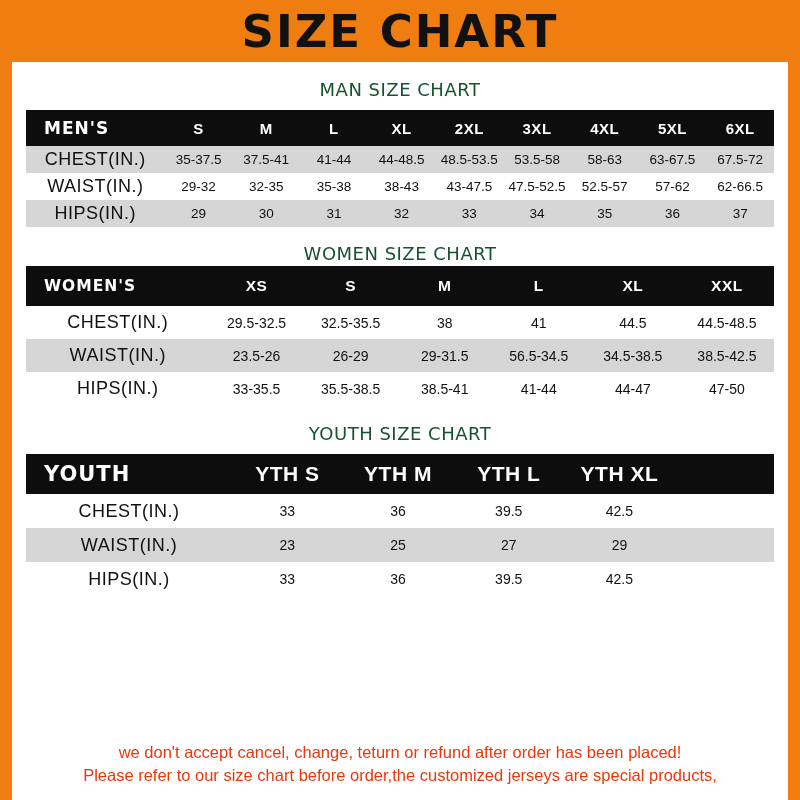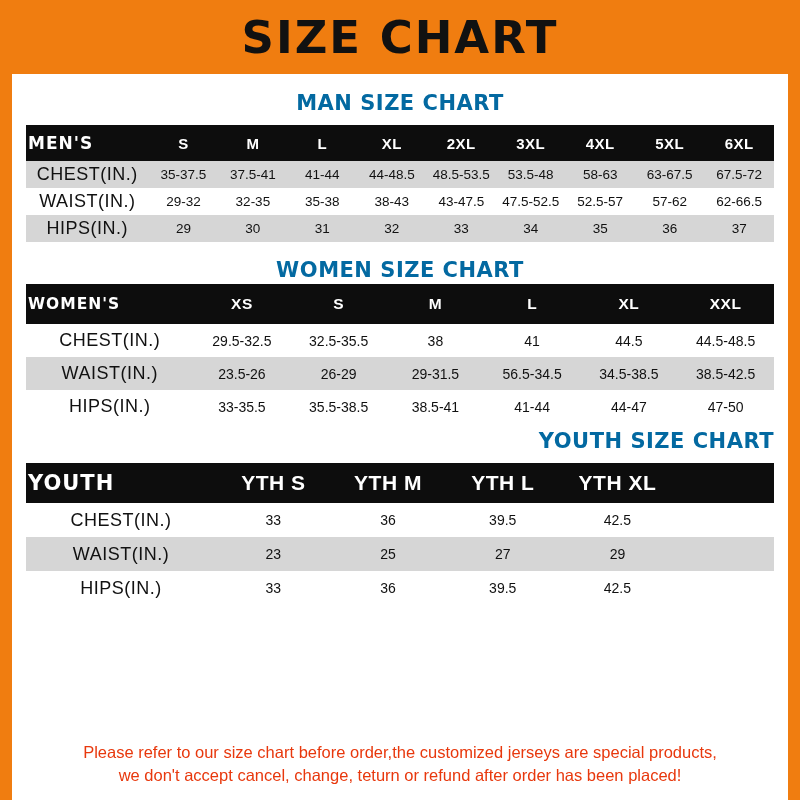--- a/index.html
+++ b/index.html
@@ -19,21 +19,21 @@
     position: relative;
     box-sizing: border-box;
     background: #ffffff;
     border-left: 12px solid #f07d10;
     border-right: 12px solid #f07d10;
     display: flex;
     flex-direction: column;
   }
   .banner {
     background: #f07d10;
-    height: 74px;
+    height: 62px;
     display: flex;
     align-items: center;
     justify-content: center;
     flex: none;
   }
   .banner-title {
     font-family: "DejaVu Sans", sans-serif;
     font-weight: bold;
     font-size: 45px;
     letter-spacing: 2px;
@@ -43,28 +43,28 @@
   .content {
     flex: 1;
     padding: 0 14px;
     box-sizing: border-box;
     display: flex;
     flex-direction: column;
   }
   .section-title {
     text-align: center;
     font-family: "DejaVu Sans", sans-serif;
-    font-weight: bold;
-    font-size: 21px;
-    color: #0369a1;
+    font-weight: normal;
+    font-size: 18px;
+    color: #14532d;
     letter-spacing: 0.5px;
   }
   .t1 { margin: 17px 0 10px 0; }
   .t2 { margin: 16px 0 2px 0; }
-  .t3 { margin: 6px 0 10px 0; text-align: right; }
+  .t3 { margin: 18px 0 10px 0; }
 
   table.chart {
     width: 100%;
     border-collapse: collapse;
     table-layout: fixed;
   }
   table.chart td, table.chart th {
     text-align: center;
     font-family: "Liberation Sans", sans-serif;
   }
@@ -73,21 +73,21 @@
     color: #ffffff;
   }
   .hdr-row th {
     height: 34px;
     font-size: 15px;
     font-weight: bold;
     letter-spacing: 0.5px;
   }
   .hdr-row th.corner {
     text-align: left;
-    padding-left: 2px;
+    padding-left: 18px;
     font-family: "DejaVu Sans", sans-serif;
     font-size: 17px;
     letter-spacing: 1px;
     margin-left: 24px;
   }
   .row-light td { background: #ffffff; }
   .row-dark td { background: #d6d6d6; }
   table.chart tbody td {
     height: 25px;
     font-size: 13.5px;
@@ -146,21 +146,21 @@
         </tr>
       </thead>
       <tbody>
         <tr class="row-dark">
           <td class="rowlabel">CHEST(IN.)</td>
           <td>35-37.5</td>
           <td>37.5-41</td>
           <td>41-44</td>
           <td>44-48.5</td>
           <td>48.5-53.5</td>
-          <td>53.5-48</td>
+          <td>53.5-58</td>
           <td>58-63</td>
           <td>63-67.5</td>
           <td>67.5-72</td>
         </tr>
         <tr class="row-light">
           <td class="rowlabel">WAIST(IN.)</td>
           <td>29-32</td>
           <td>32-35</td>
           <td>35-38</td>
           <td>38-43</td>
@@ -263,18 +263,18 @@
           <td>33</td>
           <td>36</td>
           <td>39.5</td>
           <td>42.5</td>
           <td></td>
         </tr>
       </tbody>
     </table>
 
     <div class="notice">
+      <div>we don't accept cancel, change, teturn or refund after order has been placed!</div>
       <div>Please refer to our size chart before order,the customized jerseys are special products,</div>
-      <div>we don't accept cancel, change, teturn or refund after order has been placed!</div>
     </div>
 
   </div>
 </div>
 
 </body></html>

